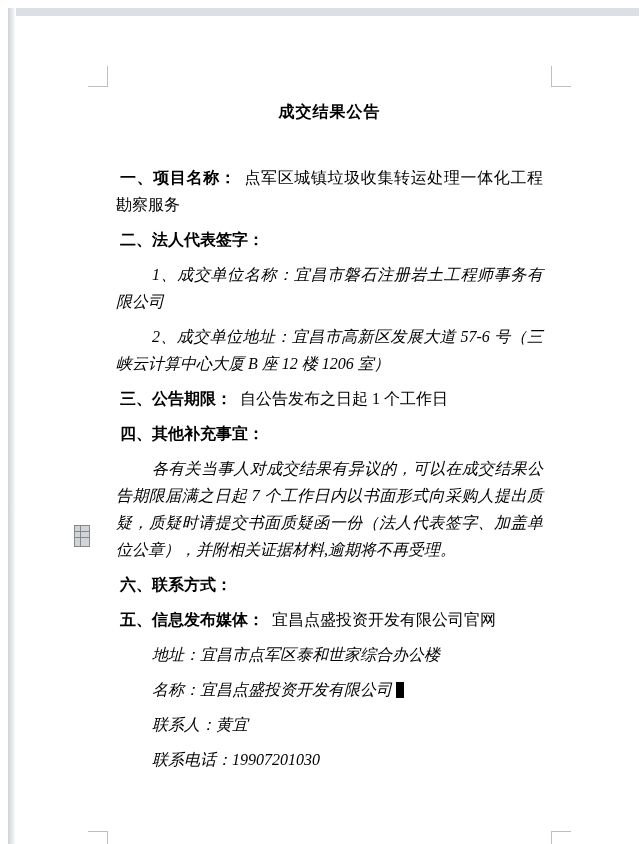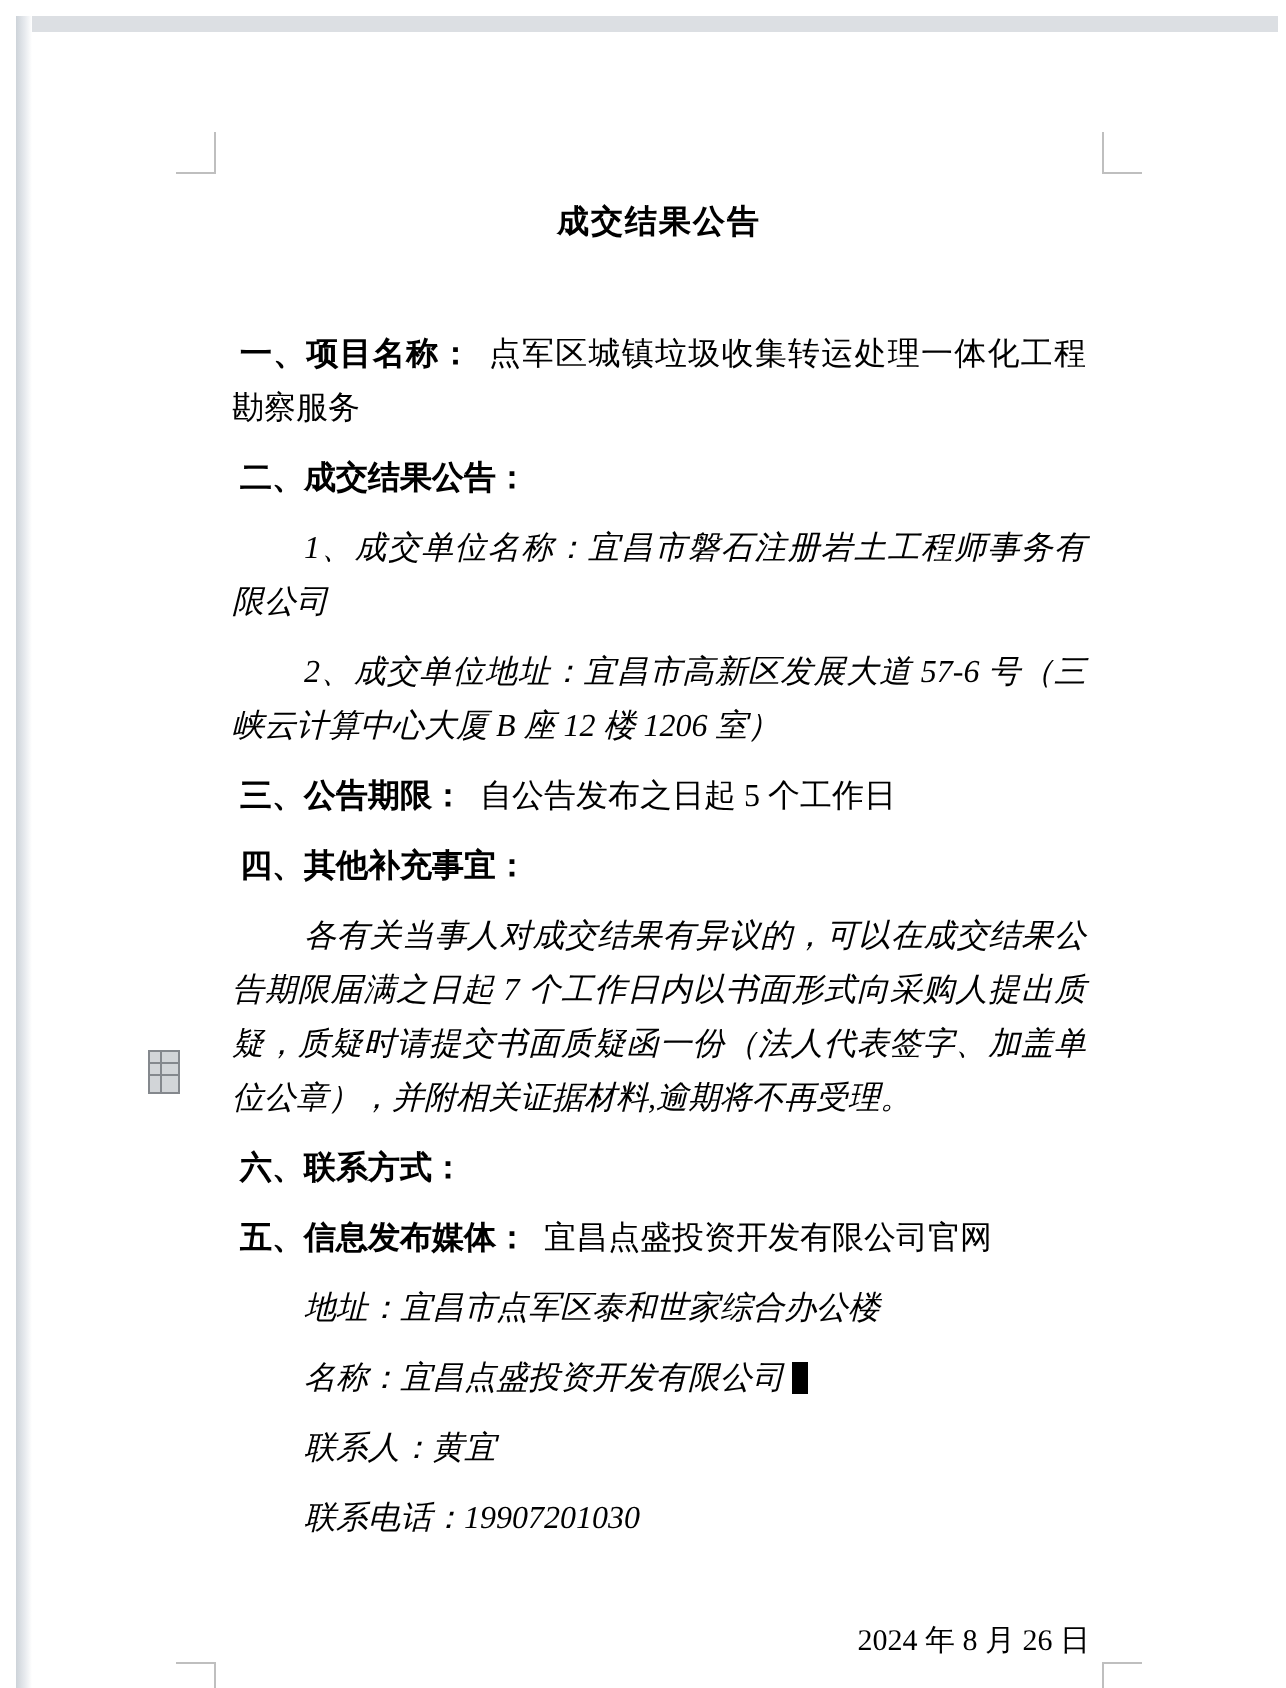--- a/index.html
+++ b/index.html
@@ -116,43 +116,42 @@
       <i></i>
   </div>
 
   <div class="content">
 
     <div class="doc-title">成交结果公告</div>
     <div class="spacer"></div>
 
     <p class="doc-line"><b>一、项目名称：</b><span>点军区城镇垃圾收集转运处理一体化工程勘察服务</span></p>
 
-    <p class="doc-line"><b>二、成交结果公告：</b><span></span></p>
+    <p class="doc-line"><b>二、法人代表签字：</b><span></span></p>
 
     <p class="doc-line indent"><span>1、成交单位名称：宜昌市磐石注册岩土工程师事务有限公司</span></p>
 
     <p class="doc-line indent"><span>2、成交单位地址：宜昌市高新区发展大道 57-6 号（三峡云计算中心大厦 B 座 12 楼 1206 室）</span></p>
 
 
-    <p class="doc-line"><b>三、公告期限：</b><span>自公告发布之日起 5 个工作日</span></p>
+    <p class="doc-line"><b>三、公告期限：</b><span>自公告发布之日起 1 个工作日</span></p>
 
     <p class="doc-line"><b>四、其他补充事宜：</b><span></span></p>
 
     <p class="doc-line indent"><span>各有关当事人对成交结果有异议的，可以在成交结果公告期限届满之日起 7 个工作日内以书面形式向采购人提出质疑，质疑时请提交书面质疑函一份（法人代表签字、加盖单位公章），并附相关证据材料,逾期将不再受理。</span></p>
 
     <p class="doc-line"><b>六、联系方式：</b><span></span></p>
 
     <p class="doc-line"><b>五、信息发布媒体：</b><span>宜昌点盛投资开发有限公司官网</span></p>
 
     <p class="doc-line indent"><span>地址：宜昌市点军区泰和世家综合办公楼</span></p>
 
     <p class="doc-line indent"><span>名称：宜昌点盛投资开发有限公司</span><span class="caret"></span></p>
 
     <p class="doc-line indent"><span>联系人：黄宜</span></p>
 
     <p class="doc-line indent"><span>联系电话：19907201030</span></p>
 
     <div class="spacer-sm"></div>
 
-    <p class="date-line">2024 年 8 月 26 日</p>
 
   </div>
 </div>
 
 </body></html>

